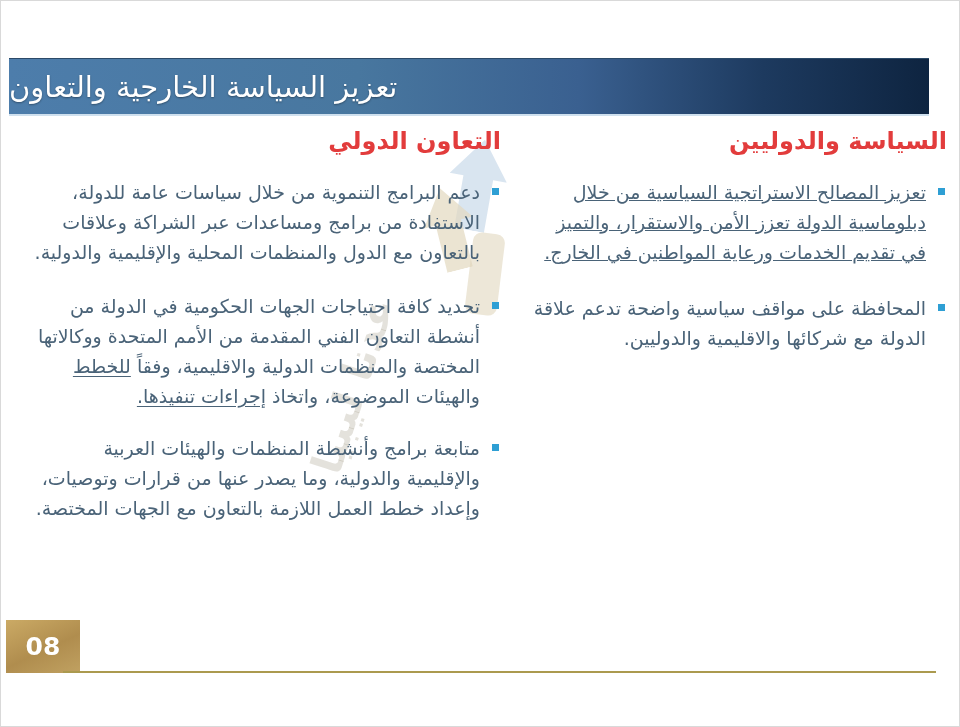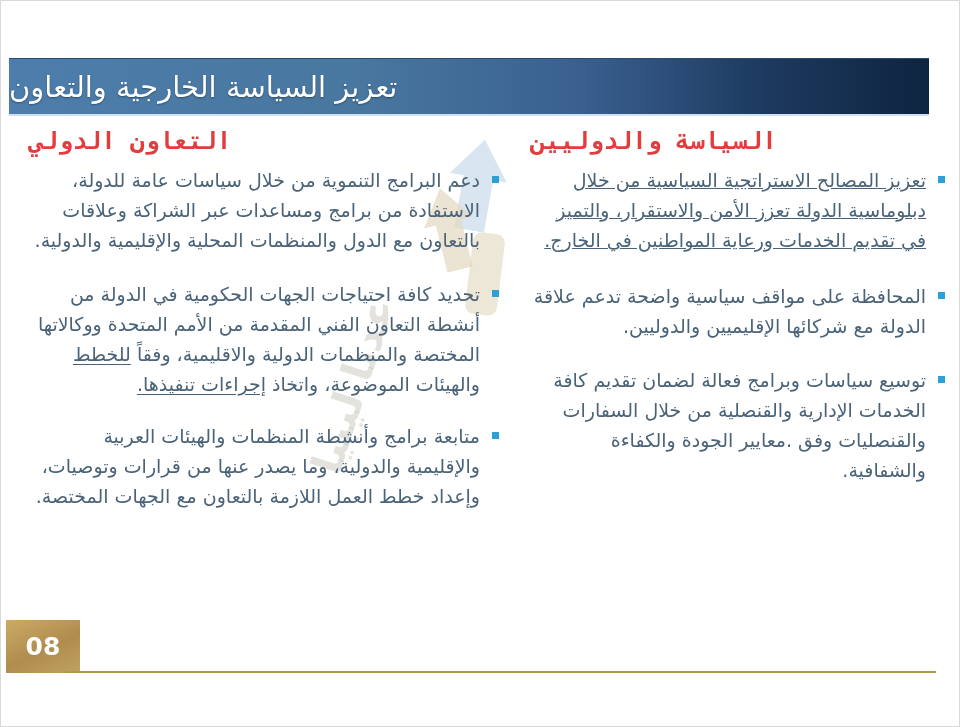--- a/index.html
+++ b/index.html
@@ -47,23 +47,22 @@
     font-size:42px; font-weight:bold; text-align:center;
     color:rgba(152,142,120,0.26); white-space:nowrap; pointer-events:none;
   }
 
   
   .column { position:absolute; top:126px; }
   .column-right { right:12px; width:416px; }   
   .column-left  { left:28px;  width:472px; }   
 
   .col-heading {
-    color:#e23c3c; font-size:24px; font-weight:bold; text-align:left;
-    margin-bottom:9px;
-    font-family:Liberation Mono, monospace;
+    color:#e23c3c; font-size:24px; font-weight:bold; text-align:right;
+    margin-bottom:22px;
   }
   ul.bullets { list-style:none; }
   ul.bullets li {
     position:relative; padding-right:21px;
     color:#4a6378; font-size:19px; line-height:30px; text-align:right;
   }
   ul.bullets li .bullet {
     position:absolute; right:2px; top:11px; width:7px; height:7px;
     background:#2e9fd4; display:block;
   }
@@ -101,25 +100,21 @@
 
 <div class="column column-right">
   <div class="col-heading">السياسة والدوليين</div>
   <ul class="bullets">
     <li class="m2">
       <span class="bullet"></span>
       <span>تعزيز المصالح الاستراتجية السياسية من خلال دبلوماسية الدولة تعزز الأمن والاستقرار، والتميز في تقديم الخدمات ورعاية المواطنين في الخارج.</span>
     </li>
     <li class="m3">
       <span class="bullet"></span>
-      <span>المحافظة على مواقف سياسية واضحة تدعم علاقة الدولة مع شركائها الإقليميين والدوليين.</span>
-    </li>
-    <li>
-      <span class="bullet"></span>
-      <span>توسيع سياسات وبرامج فعالة لضمان تقديم كافة الخدمات الإدارية والقنصلية من خلال السفارات والقنصليات وفق .معايير الجودة والكفاءة والشفافية.</span>
+      <span>المحافظة على مواقف سياسية واضحة تدعم علاقة الدولة مع شركائها والاقليمية والدوليين.</span>
     </li>
   </ul>
 </div>
 
 <div class="column column-left">
   <div class="col-heading">التعاون الدولي</div>
   <ul class="bullets">
     <li class="m1">
       <span class="bullet"></span>
       <span>دعم البرامج التنموية من خلال سياسات عامة للدولة، الاستفادة من برامج ومساعدات عبر الشراكة وعلاقات بالتعاون مع الدول والمنظمات المحلية والإقليمية والدولية.</span>

